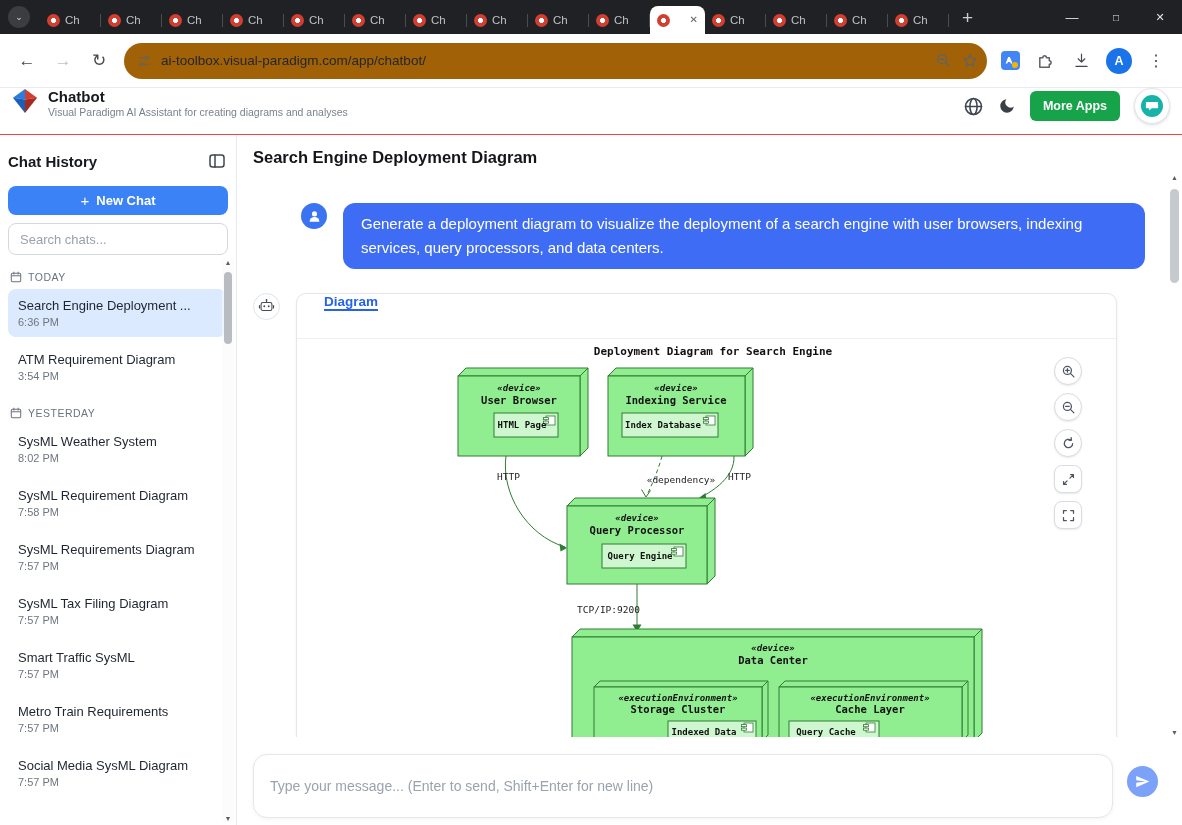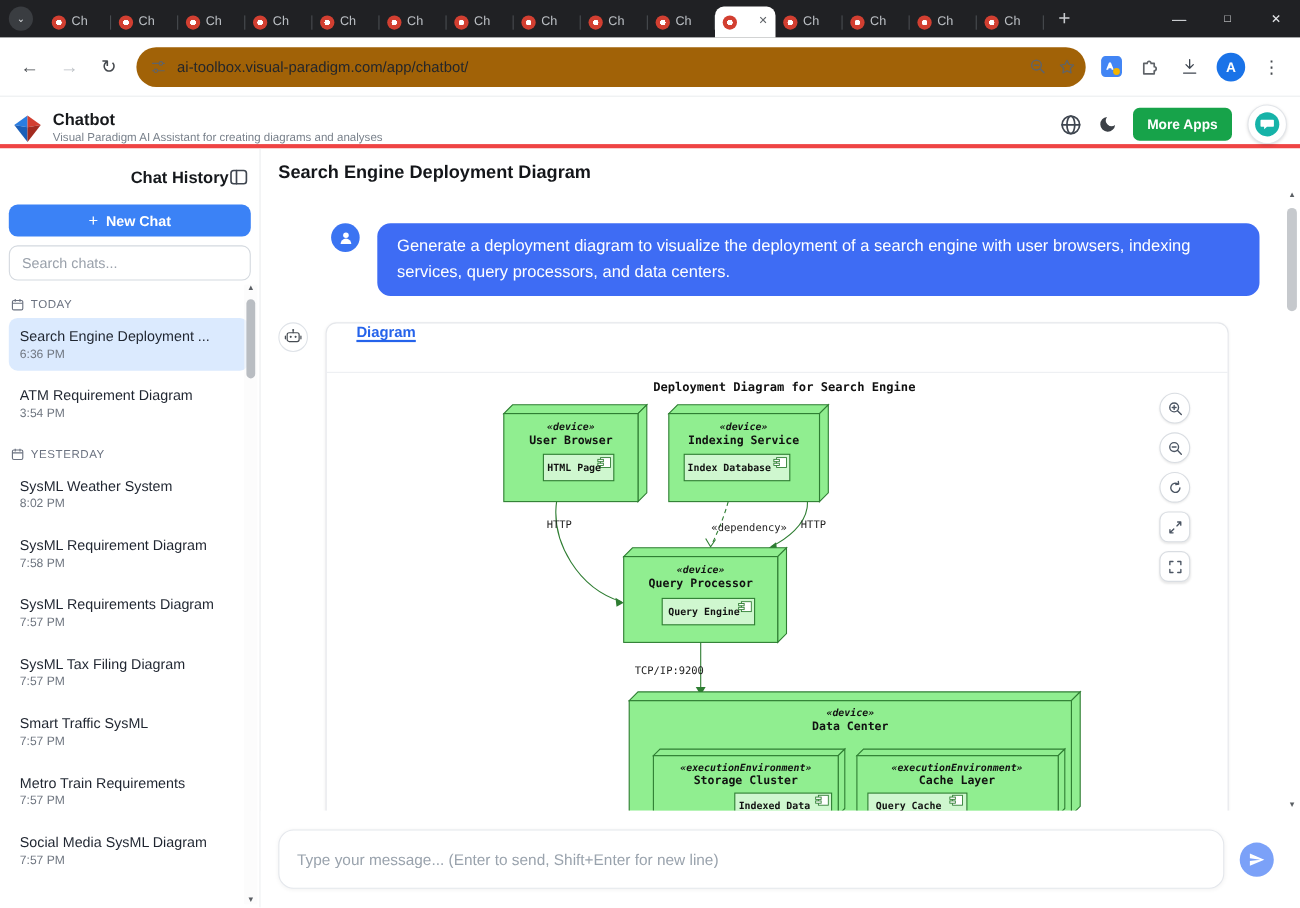--- a/index.html
+++ b/index.html
@@ -28,32 +28,32 @@
   .tb-btn.disabled{color:#bdc1c6}
   .addr{flex:1;height:36px;background:#a16207;border-radius:18px;margin:0 6px;display:flex;align-items:center;padding:0 8px 0 12px;gap:9px;min-width:0}
   .addr .url{font-size:13.5px;color:#24262a;white-space:nowrap;overflow:hidden}
   .addr .sp{flex:1}
   .ic{display:flex;align-items:center;justify-content:center;flex:none}
   .ext-translate{width:19px;height:19px;margin:0 6px;flex:none}
   .avatar-chip{width:26px;height:26px;border-radius:50%;background:#1a73e8;color:#fff;font-size:12.5px;font-weight:700;display:flex;align-items:center;justify-content:center;margin:0 6px;flex:none}
   .kebab{font-size:16px;color:#45494e;padding:0 8px}
 
   
-  .app-header{height:47px;display:flex;align-items:flex-end;padding:0 12px;border-bottom:4px solid #ef4444;background:#fff}
+  .app-header{height:47px;display:flex;align-items:flex-start;padding:0 12px;border-bottom:1px solid #ef4444;background:#fff}
   .app-titles{margin-left:9px}
   .app-title{font-size:15px;font-weight:700;color:#17191c}
   .app-sub{font-size:10.5px;color:#7a828c;margin-top:1px}
   .header-right{margin-left:auto;display:flex;align-items:center;gap:14px}
   .more-apps{background:#17a34a;color:#fff;font-size:12.5px;font-weight:700;padding:8px 13px;border-radius:6px;cursor:default}
   .widget-circle{width:36px;height:36px;border-radius:50%;border:1px solid #e2e5e9;box-shadow:0 1px 3px rgba(0,0,0,.14);display:flex;align-items:center;justify-content:center;background:#fff}
 
   
   .app-body{display:flex;height:690px}
   .sidebar{width:237px;border-right:1px solid #e7e9ec;position:relative;background:#fff;overflow:hidden}
-  .sidebar-header{height:40px;padding:12px 10px 0 8px;display:flex;align-items:center;justify-content:flex-end}
+  .sidebar-header{height:40px;padding:12px 10px 0 8px;display:flex;align-items:center;justify-content:space-between}
   .sidebar-title{font-size:15px;font-weight:700;color:#15181c}
   .new-chat{margin:11px 8px 0;height:29px;background:#3b82f6;border-radius:8px;color:#fff;font-size:13px;font-weight:600;display:flex;align-items:center;justify-content:center;gap:7px;cursor:default}
   .new-chat .plus{font-size:15px;font-weight:400}
   .search-wrap{margin:8px 8px 0}
   .search-input{width:100%;height:32px;border:1px solid #d4d9df;border-radius:8px;padding:0 11px;font-size:13px;color:#333;outline:none;font-family:"Liberation Sans",sans-serif}
   .search-input::placeholder{color:#9aa1ab}
   .group-label{margin:16px 10px 6px;display:flex;align-items:center;gap:6px;color:#6b7280;font-size:10.5px;font-weight:400;letter-spacing:.5px}
   .chat-item{margin:0 10px 6px 8px;padding:9px 10px;border-radius:8px;cursor:default}
   .chat-item.selected{background:#dbeafe}
   .chat-item-title{font-size:13px;color:#1f2530;white-space:nowrap;overflow:hidden;text-overflow:ellipsis}
@@ -81,21 +81,21 @@
   .diagram-controls{position:absolute;top:18px;right:34px;display:flex;flex-direction:column;gap:8px}
   .dg-btn{width:28px;height:28px;background:#fff;border:1px solid #d9dde2;display:flex;align-items:center;justify-content:center;box-shadow:0 1px 2px rgba(0,0,0,.09);cursor:default}
   .dg-btn.round{border-radius:50%}
   .dg-btn.square{border-radius:8px}
 
   .main-scroll{position:absolute;right:1px;top:4px;bottom:1px;width:13px;display:flex;flex-direction:column;align-items:center;font-size:7px;color:#5b5f64}
   .main-scroll .thumb{width:9px;height:94px;background:#c6c9cd;border-radius:5px;margin-top:8px}
 
   
   .composer{height:88px;background:#fff;display:flex;align-items:flex-start;padding:17px 0 0 16px;position:relative}
-  .composer-input{width:860px;height:54px;border:1px solid #e4e7ec;border-radius:14px;box-shadow:0 1px 4px rgba(0,0,0,.05);padding:0 16px;font-size:14px;color:#be185d;outline:none;font-family:"Liberation Sans",sans-serif}
+  .composer-input{width:860px;height:64px;border:1px solid #e4e7ec;border-radius:14px;box-shadow:0 1px 4px rgba(0,0,0,.05);padding:0 16px;font-size:14px;color:#be185d;outline:none;font-family:"Liberation Sans",sans-serif}
   .composer-input::placeholder{color:#9aa3ad}
   .send-btn{width:31px;height:31px;border-radius:50%;background:#7ba1f8;display:flex;align-items:center;justify-content:center;margin:12px 0 0 14px;flex:none;cursor:default}
 
   
   .n-face{fill:#90ee90;stroke:#2e7d32;stroke-width:1}
   .n-comp{fill:#cff7cf;stroke:#2e7d32;stroke-width:1}
   .cicon{fill:#fff;stroke:#2e7d32;stroke-width:.8}
   .t-st{font:italic bold 9px "DejaVu Sans Mono",monospace;fill:#111}
   .t-name{font:bold 10.5px "DejaVu Sans Mono",monospace;fill:#111}
   .t-comp{font:bold 9px "DejaVu Sans Mono",monospace;fill:#111}

